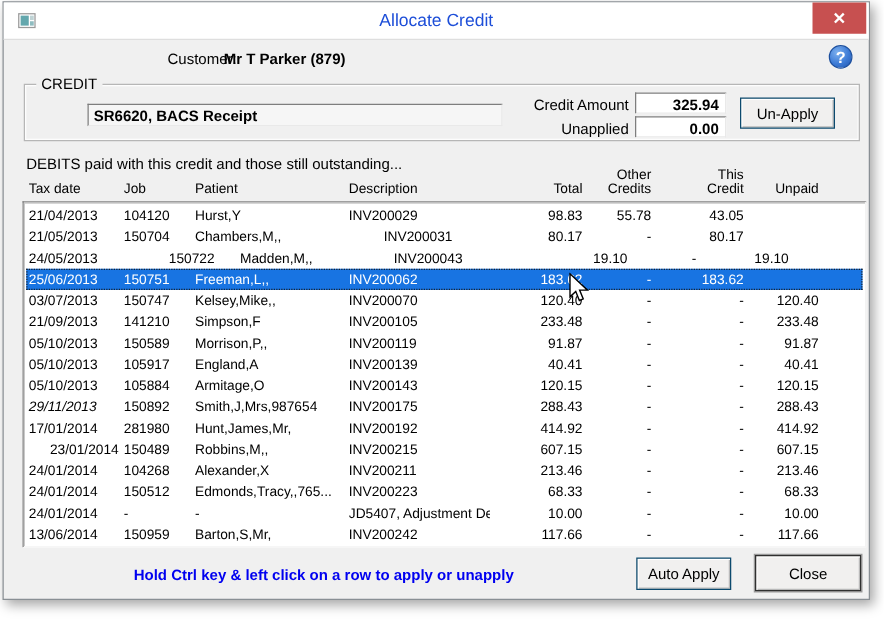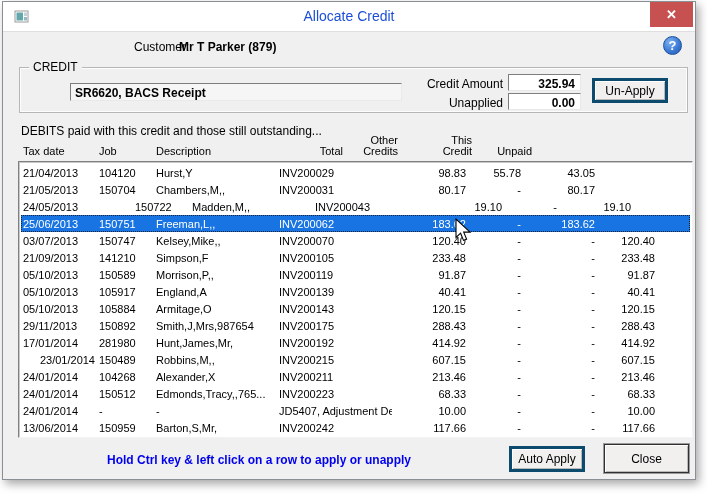--- a/index.html
+++ b/index.html
@@ -28,21 +28,21 @@
   
   .group{position:absolute;left:16px;top:65px;width:669px;height:46px;
     border:1px solid #b6b6b6;box-shadow:inset 0 0 0 1px #fdfdfd}
   .group-label{position:absolute;top:-8px;left:9px;background:#f0f0f0;padding:0 4px;font-size:12px;color:#000}
   .sunken{border:1px solid;border-color:#7e7e7e #e9e9e9 #e9e9e9 #7e7e7e;background:#fff}
   .ref-field{position:absolute;left:50px;top:15px;width:332px;height:18px;background:#f6f6f6;
     font-size:12px;font-weight:bold;padding:2px 0 0 4px;white-space:nowrap}
   .amt-label{position:absolute;width:95px;text-align:right;font-size:12px;color:#000}
   .amt-field{position:absolute;left:488px;width:73px;height:17px;font-size:12px;font-weight:bold;
     text-align:right;padding:2px 5px 0 0}
-  .btn{background:#f1f0ef;border:3px solid #0c4a6e;
+  .btn{background:#f1f0ef;border:1px solid #0c4a6e;
     box-shadow:inset 1px 1px 0 #ffffff,inset -1px -1px 0 #b9b9b9;
     font-size:12px;color:#000;font-family:"Liberation Sans",sans-serif;cursor:default}
   .btn-unapply{position:absolute;left:572px;top:10px;width:76px;height:25px}
   
   .caption{position:absolute;left:18px;top:122px;font-size:12px;color:#000}
   .hrow{position:absolute;left:18px;top:129px;height:28px;display:flex;align-items:flex-end;
     font-size:11px;color:#000}
   .hcell{white-space:pre-line;line-height:11px;padding:0 2px 2px 2px;overflow:hidden}
   .hcell.num{text-align:right}
   
@@ -97,20 +97,21 @@
     <div class="amt-field sunken" style="top:6px">325.94</div>
     <span class="amt-label" style="left:388px;top:28px">Unapplied</span>
     <div class="amt-field sunken" style="top:25px">0.00</div>
     <button class="btn btn-unapply">Un-Apply</button>
   </div>
 
   <div class="caption">DEBITS paid with this credit and those still outstanding...</div>
   <div class="hrow">
       <div class="hcell" style="width: 76px;">Tax date</div>
       <div class="hcell" style="width: 57px;">Job</div>
+      <div class="hcell" style="width: 123px;">Patient</div>
       <div class="hcell" style="width: 115px;">Description</div>
       <div class="hcell num" style="width: 76px;">Total</div>
       <div class="hcell num" style="width: 55px;">Other
 Credits</div>
       <div class="hcell num" style="width: 74px;">This
 Credit</div>
       <div class="hcell num" style="width: 60px;">Unpaid</div>
     </div>
 
   <div class="table">
@@ -122,21 +123,21 @@
           <div class="cell" style="width: 115px;">INV200029</div>
           <div class="cell num" style="width: 76px;">98.83</div>
           <div class="cell num" style="width: 55px;">55.78</div>
           <div class="cell num" style="width: 74px;">43.05</div>
           <div class="cell num" style="width: 60px;"></div>
         </div>
         <div class="row">
           <div class="cell" style="width: 76px;">21/05/2013</div>
           <div class="cell" style="width: 57px;">150704</div>
           <div class="cell" style="width: 123px;">Chambers,M,,</div>
-          <div class="cell" style="width: 115px;">INV200031</div>
+          <div class="cell" style="width: 115px; text-align: center;">INV200031</div>
           <div class="cell num" style="width: 76px;">80.17</div>
           <div class="cell num" style="width: 55px;">-</div>
           <div class="cell num" style="width: 74px;">80.17</div>
           <div class="cell num" style="width: 60px;"></div>
         </div>
         <div class="row">
           <div class="cell" style="width: 76px;">24/05/2013</div>
           <div class="cell" style="width: 57px; margin-left: 36px;">150722</div>
           <div class="cell" style="width: 123px;">Madden,M,,</div>
           <div class="cell" style="width: 115px;">INV200043</div>
@@ -199,21 +200,21 @@
           <div class="cell" style="width: 76px;">05/10/2013</div>
           <div class="cell" style="width: 57px;">105884</div>
           <div class="cell" style="width: 123px;">Armitage,O</div>
           <div class="cell" style="width: 115px;">INV200143</div>
           <div class="cell num" style="width: 76px;">120.15</div>
           <div class="cell num" style="width: 55px;">-</div>
           <div class="cell num" style="width: 74px;">-</div>
           <div class="cell num" style="width: 60px;">120.15</div>
         </div>
         <div class="row">
-          <div class="cell" style="width: 76px;">29/11/2013</div>
+          <div class="cell" style="width: 76px; font-style: italic;">29/11/2013</div>
           <div class="cell" style="width: 57px;">150892</div>
           <div class="cell" style="width: 123px;">Smith,J,Mrs,987654</div>
           <div class="cell" style="width: 115px;">INV200175</div>
           <div class="cell num" style="width: 76px;">288.43</div>
           <div class="cell num" style="width: 55px;">-</div>
           <div class="cell num" style="width: 74px;">-</div>
           <div class="cell num" style="width: 60px;">288.43</div>
         </div>
         <div class="row">
           <div class="cell" style="width: 76px;">17/01/2014</div>

